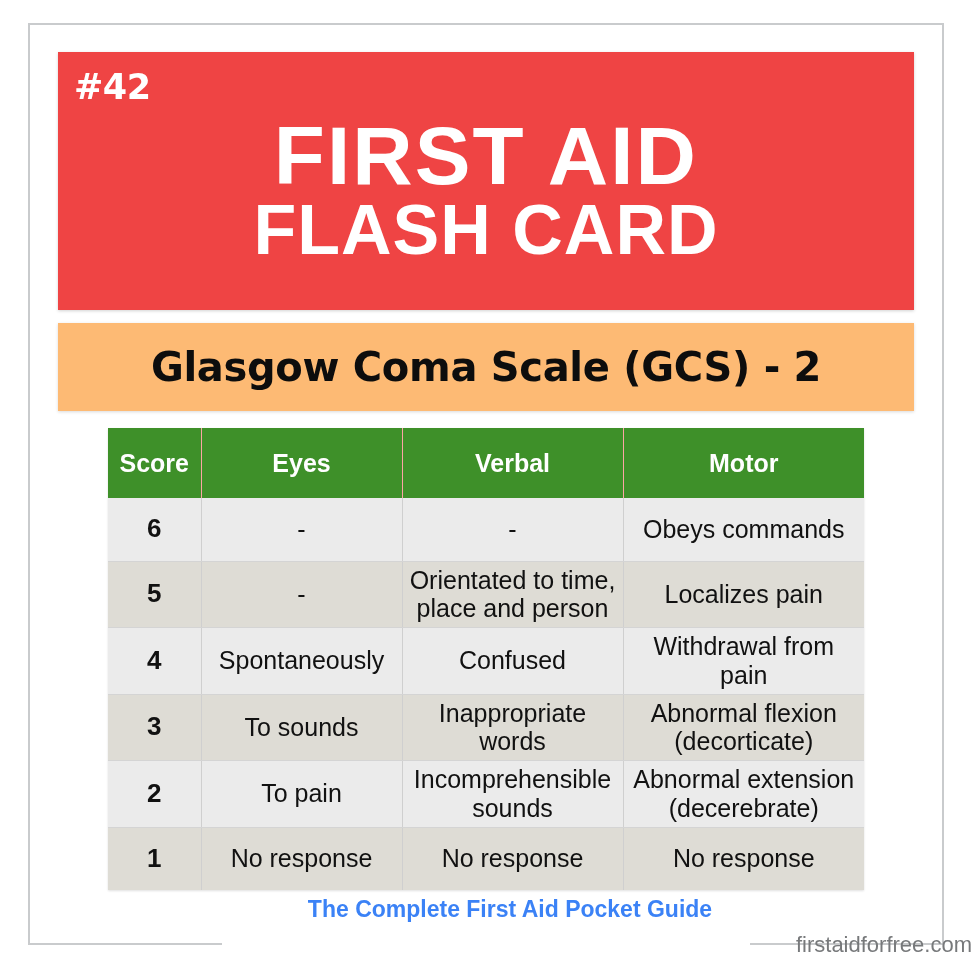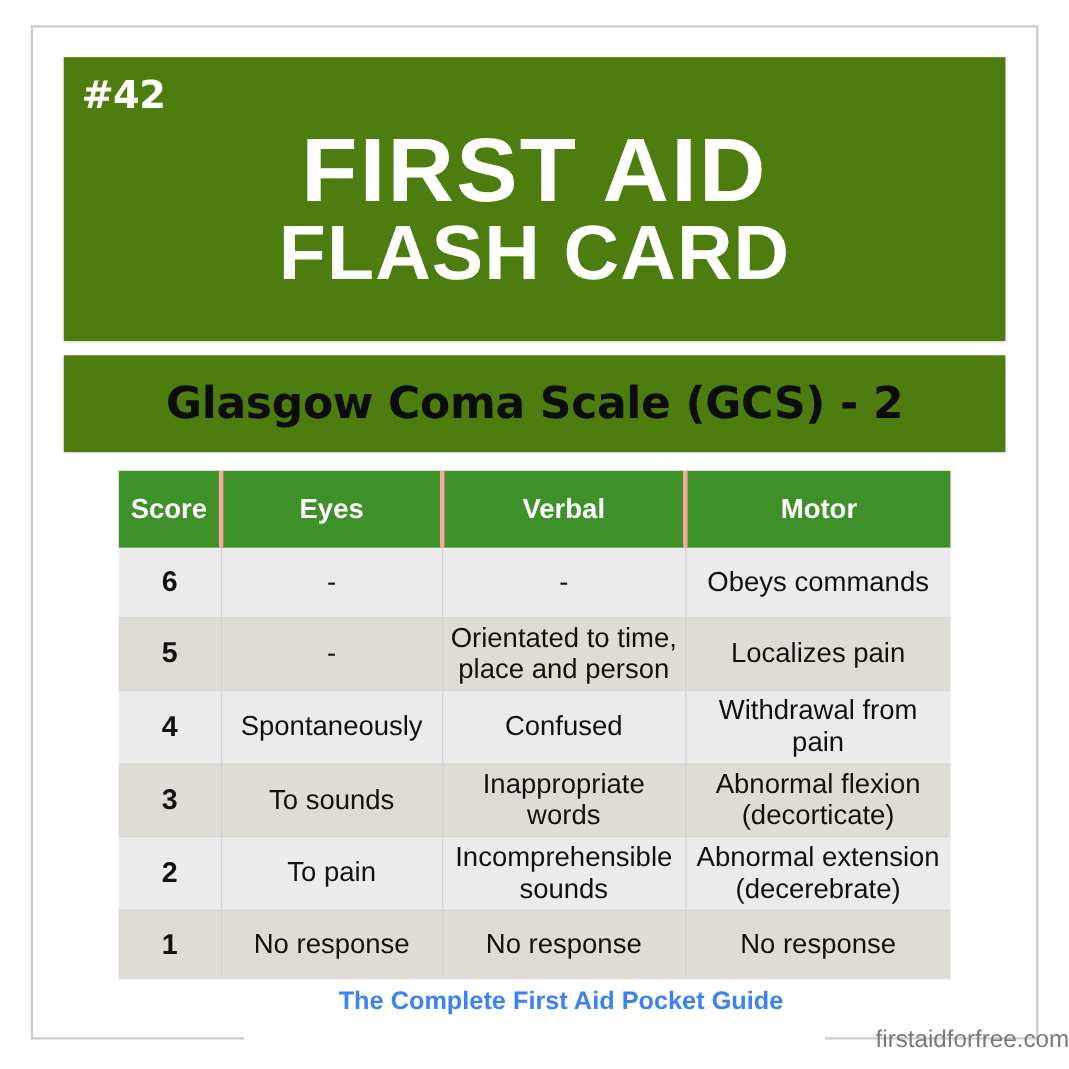--- a/index.html
+++ b/index.html
@@ -44,21 +44,21 @@
     height: 972px;
   }
 
   
   #header-banner {
     position: absolute;
     left: 58px;
     top: 52px;
     width: 856px;
     height: 258px;
-    background: #4d7c0f;
+    background: #ef4444;
     box-shadow: 0 1px 3px rgba(0,0,0,0.18);
   }
   #card-number {
     position: absolute;
     left: 16px;
     top: 15px;
     color: #ffffff;
     font-size: 35px;
     font-weight: bold;
     letter-spacing: -0.5px;
@@ -95,21 +95,21 @@
     font-family: "Liberation Sans", sans-serif;
   }
 
   
   #subtitle-banner {
     position: absolute;
     left: 58px;
     top: 323px;
     width: 856px;
     height: 88px;
-    background: #4d7c0f;
+    background: #fdba74;
     display: flex;
     align-items: center;
     justify-content: center;
     box-shadow: 0 1px 3px rgba(0,0,0,0.15);
   }
   #subtitle-text {
     color: #0d0d0d;
     font-size: 40px;
     font-weight: bold;
     letter-spacing: -0.3px;
@@ -131,21 +131,21 @@
   #gcs-table col.col-verbal { width: 221px; }
   #gcs-table col.col-motor  { width: 241px; }
 
   #gcs-table th {
     background: #3e9029;
     color: #ffffff;
     font-size: 25px;
     font-weight: bold;
     height: 68px;
     text-align: center;
-    border-right: 4px solid #fca5a5;
+    border-right: 1px solid #fca5a5;
     font-family: "Liberation Sans", sans-serif;
   }
   #gcs-table th:last-child { border-right: none; text-align: center; }
 
   #gcs-table td {
     text-align: center;
     vertical-align: middle;
     color: #111111;
     font-size: 25px;
     height: 63px;

